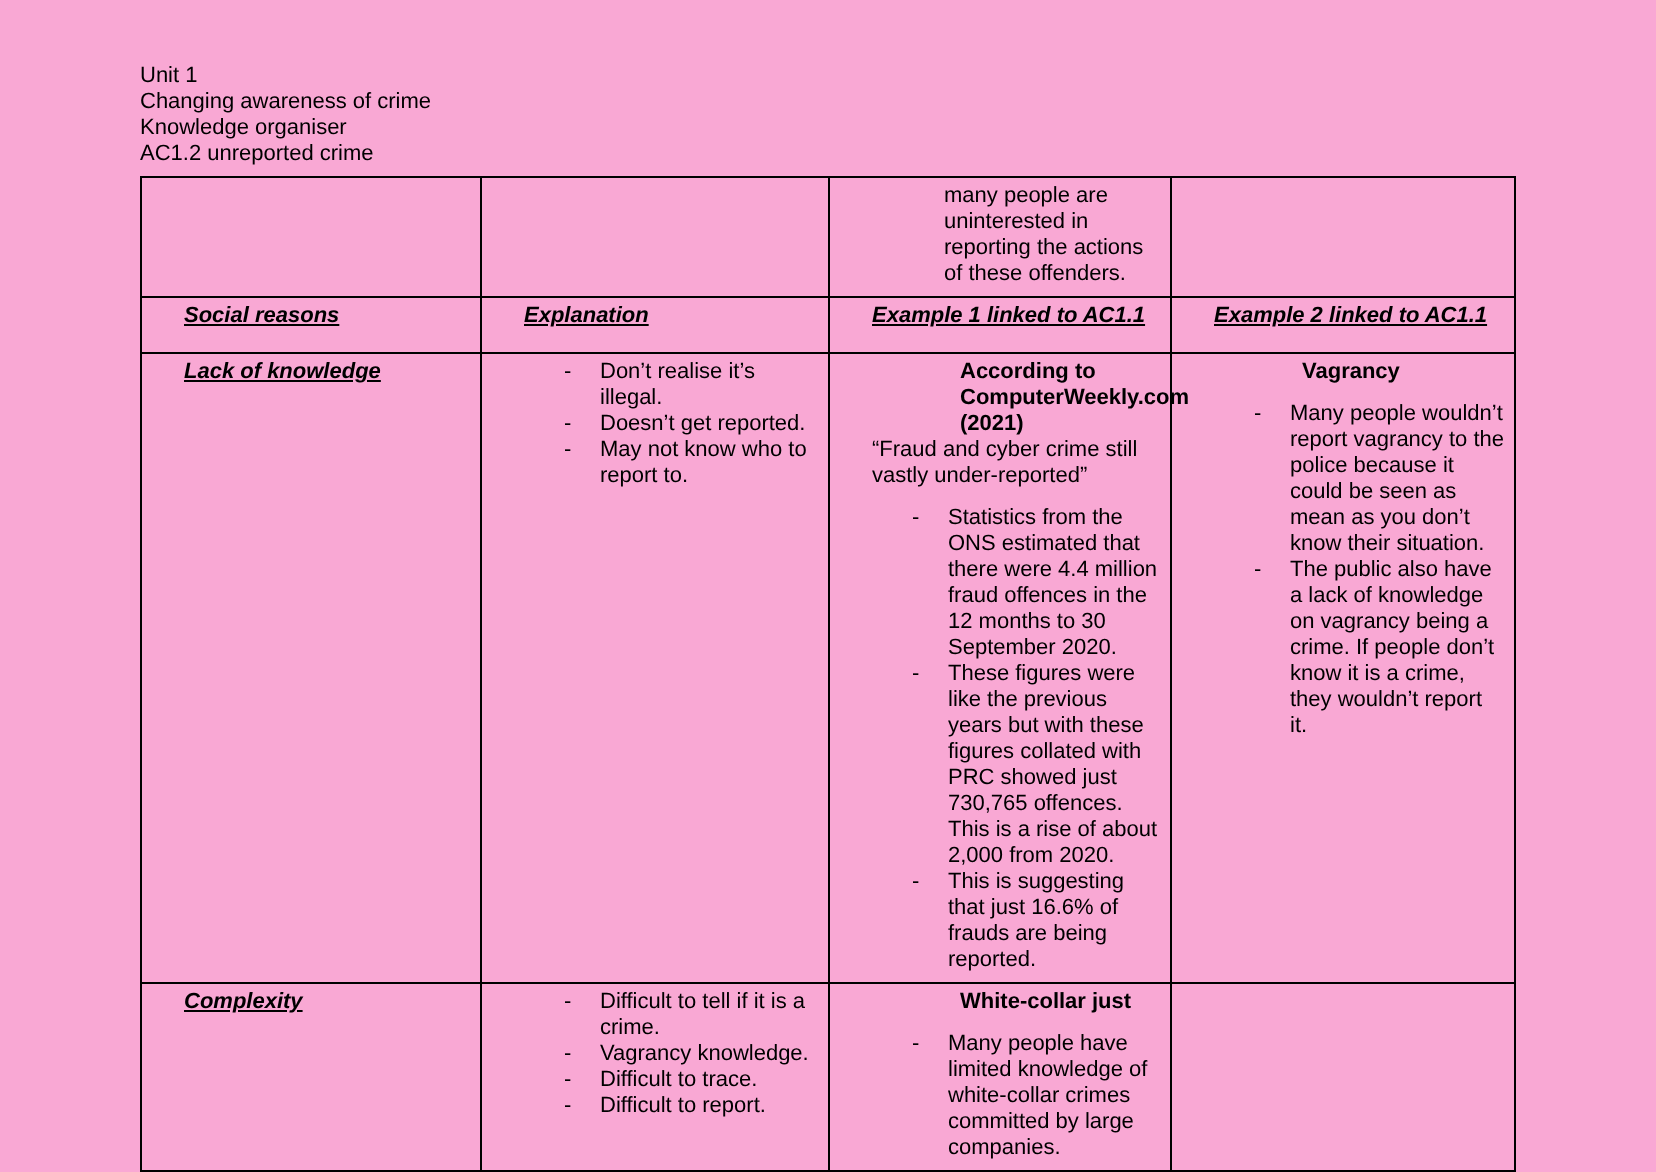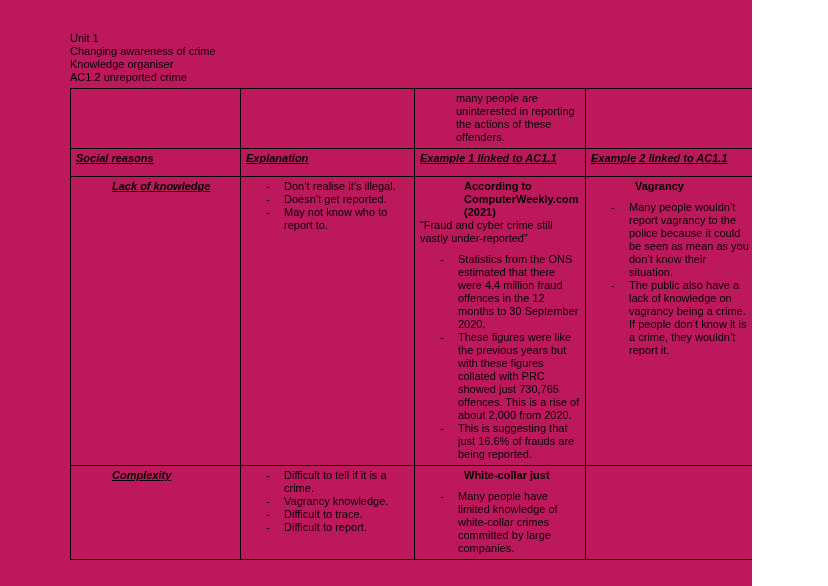--- a/index.html
+++ b/index.html
@@ -5,55 +5,54 @@
   * { box-sizing: border-box; margin: 0; padding: 0; }
   html, body { background: #ffffff; }
   body {
     font-family: "Liberation Sans", sans-serif;
     font-size: 11px;
     line-height: 13px;
     color: #000;
   }
   .page {
     position: relative;
-    width: 752px;
+    width: 828px;
     height: 586px;
-    background: #be185d;
+    background: #f9a8d4;
     overflow: hidden;
   }
   .doc-header {
     position: absolute;
     left: 70px;
     top: 32px;
   }
   .doc-header div { white-space: nowrap; }
 
   table.organiser {
     position: absolute;
     left: 70px;
     top: 88px;
     width: 687px;
     border-collapse: collapse;
     table-layout: fixed;
   }
   td {
     border: 1px solid #000;
     vertical-align: top;
-    padding: 3px 5px 4px 5px;
+    padding: 3px 5px 4px 21px;
   }
   tr.row-cont   { height: 52px; }
   tr.row-header { height: 28px; }
   tr.row-main1  { height: 251px; }
   tr.row-main2  { height: 80px; }
 
   .hdr, .reason {
     font-weight: bold;
     font-style: italic;
     text-decoration: underline;
-    margin-left: 36px;
   }
   .bold { font-weight: bold; margin-left: 44px; }
 
   .cont-text { padding-left: 36px; }
 
   .bullets { padding-left: 20px; }
   .bullet { display: flex; }
   .bullet::before {
     content: "-";
     flex: 0 0 18px;

